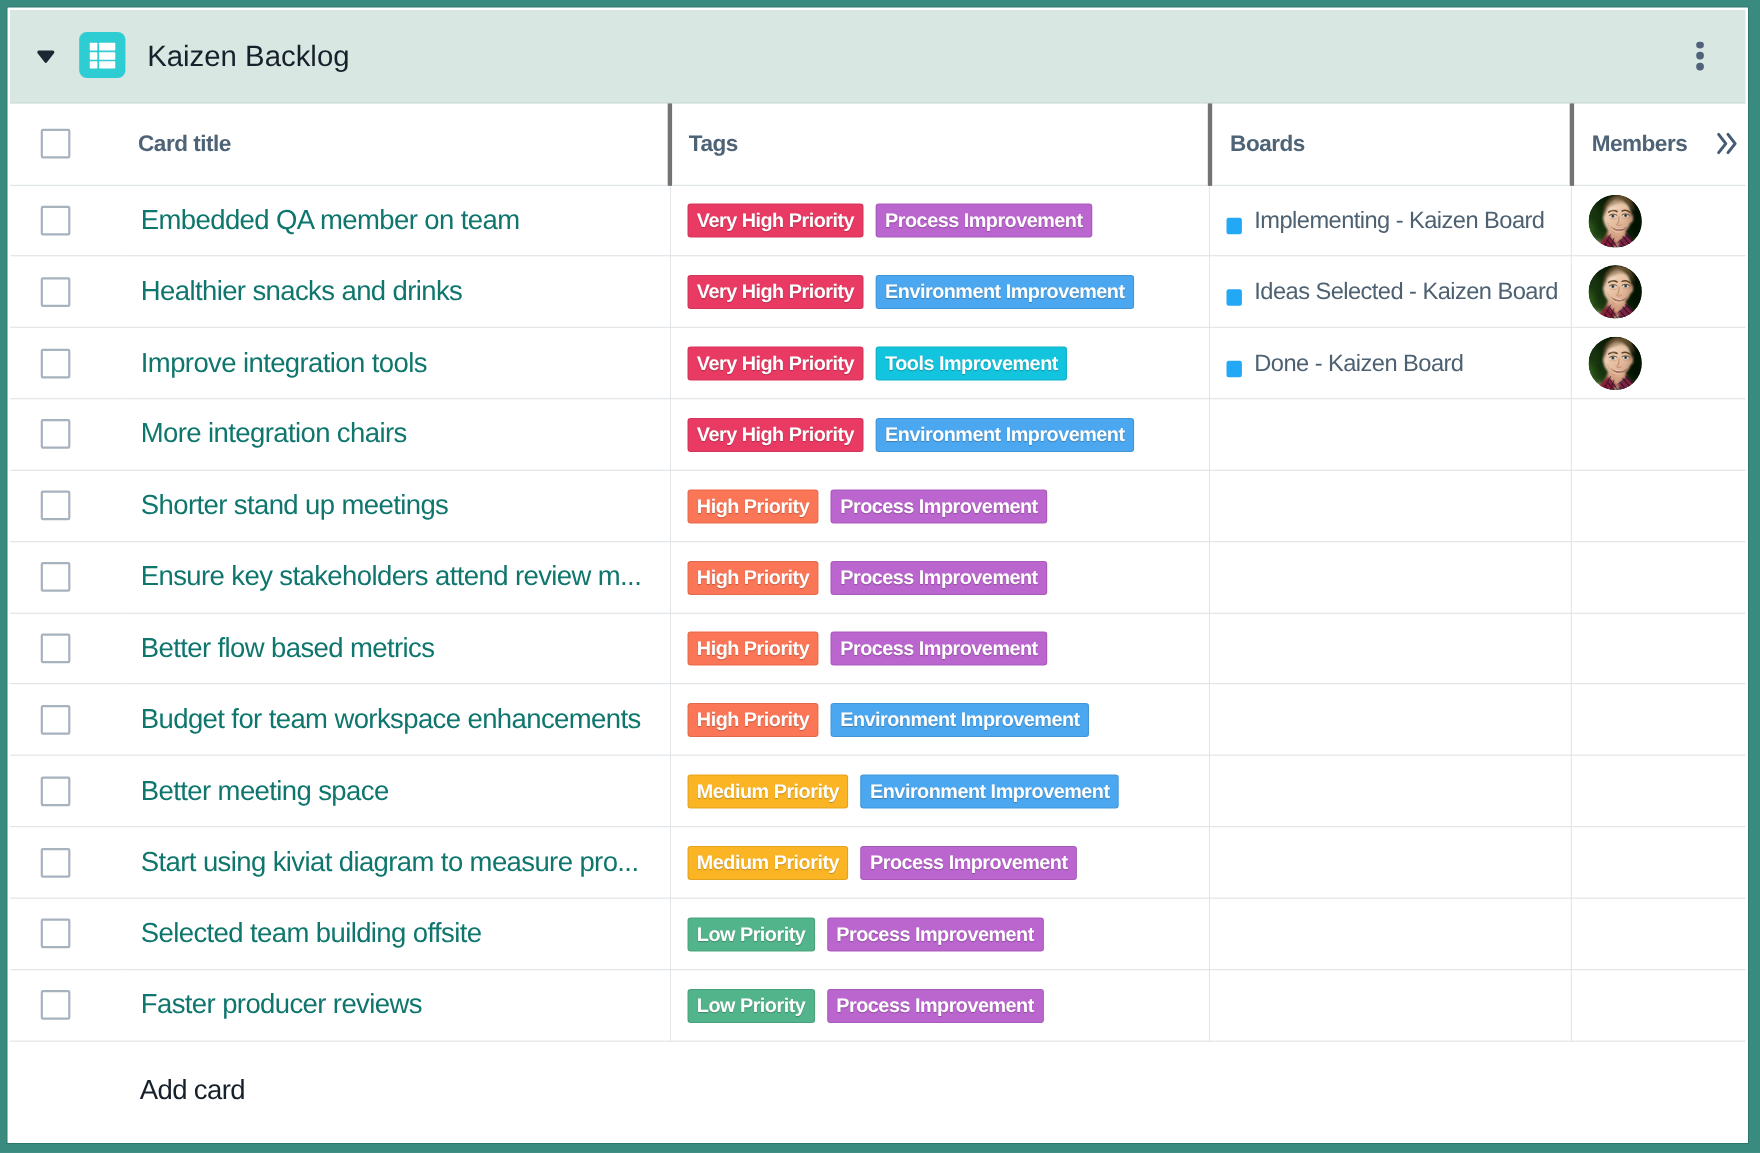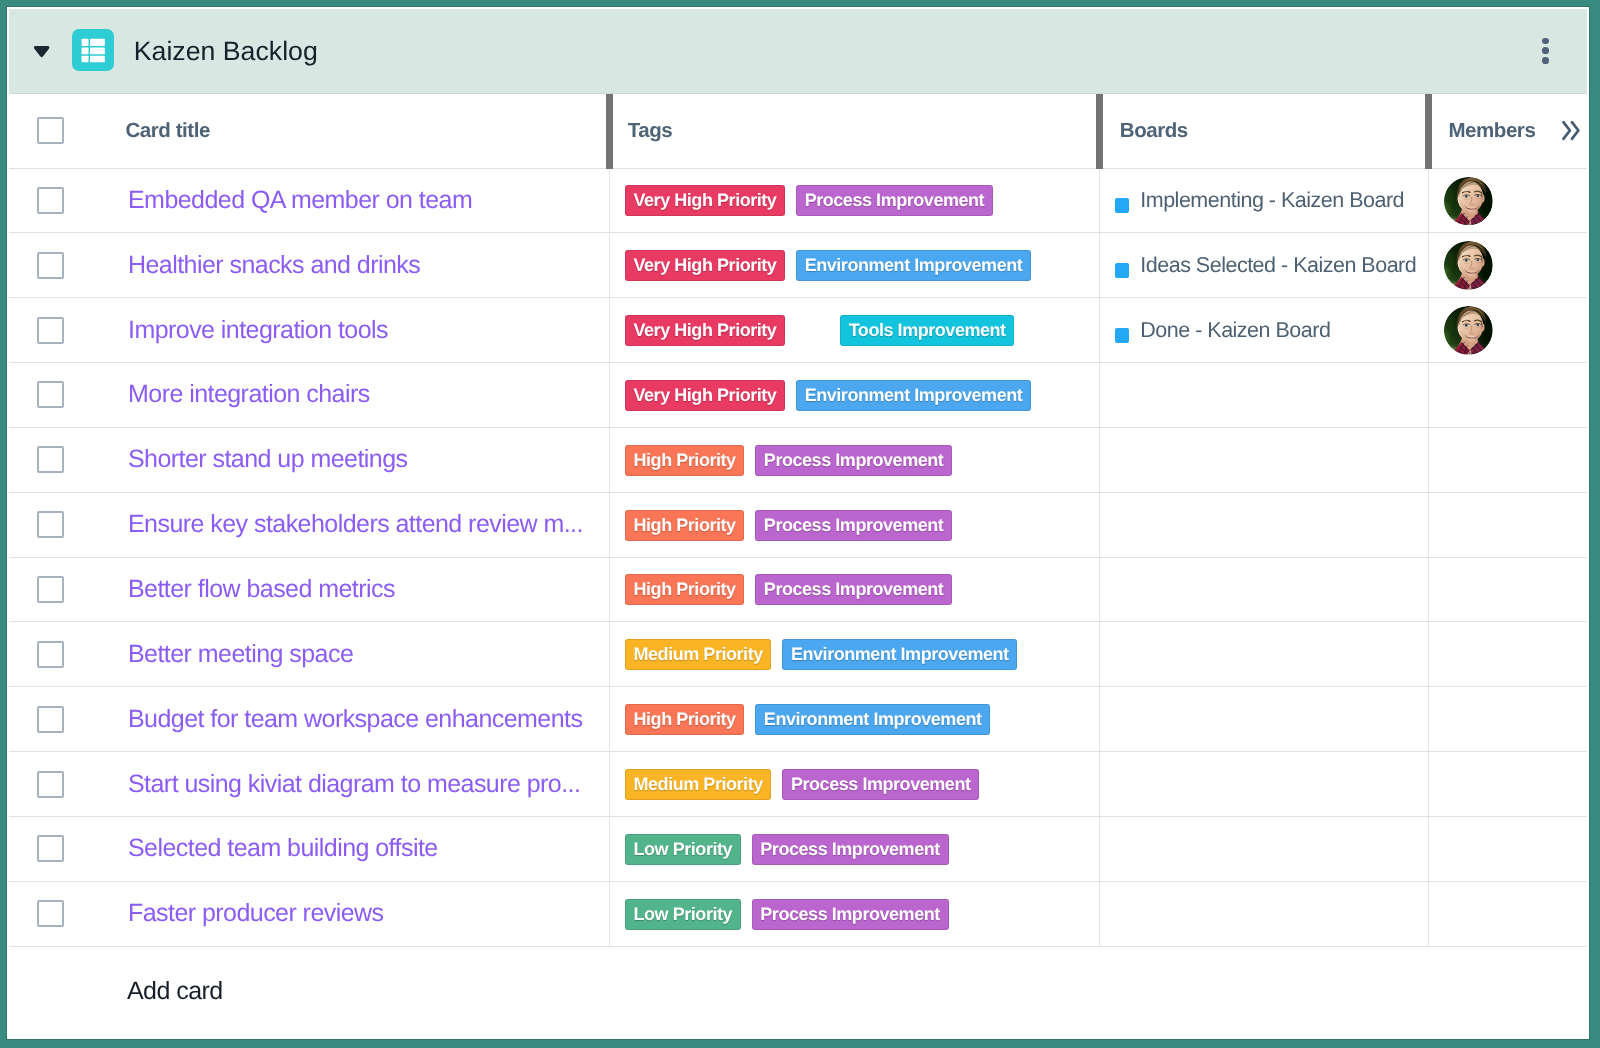--- a/index.html
+++ b/index.html
@@ -55,37 +55,37 @@
   .kdot { width: 6.7px; height: 6.7px; border-radius: 50%; background: #50627a;
           margin-bottom: 2.9px; }
 
   
   .tbl { position: absolute; top: 85px; left: 0; width: 1579px;
          border-collapse: collapse; table-layout: fixed; }
   .tbl th, .tbl td { padding: 0; text-align: left; vertical-align: middle; }
   .tbl thead th {
     height: 74px;
     border-bottom: 1px solid #dce1e5;
-    border-right: 7px solid #737373;
+    border-right: 4px solid #737373;
     font-size: 20.5px; font-weight: bold; color: #4e6376; letter-spacing: -0.45px;
     white-space: nowrap;
   }
   .tbl thead th.nb { border-right: none; }
   .tbl tbody td {
     height: 64.85px;
     border-bottom: 1px solid #dee3e7;
     border-right: 1px solid #e2e6ea;
   }
   .tbl tbody td.nb { border-right: none; }
   .tbl tbody tr.addrow td { border-bottom: none; border-right: none; height: 91px; }
 
   .cbwrap { padding-left: 28.3px; }
   .cb { width: 27px; height: 27px; border: 2px solid #a7b2bf;
         border-radius: 2px; background: #fff; }
-  .ctitle { padding-left: 16px; font-size: 25px; letter-spacing: -0.55px; color: #8b5cf6;
+  .ctitle { padding-left: 16px; font-size: 25px; letter-spacing: -0.55px; color: #0f766e;
             white-space: nowrap; overflow: hidden; }
   .thlab { padding-left: 13.5px; }
   .thlab.p15 { padding-left: 15px; }
   .thlab.p17 { padding-left: 16.6px; }
   .thlab.p16 { padding-left: 16px; }
 
   
   .tags { padding-left: 15.3px; padding-top: 1px; white-space: nowrap; font-size: 0; }
   .tag {
     display: inline-block; height: 31px; line-height: 31.5px;
@@ -446,21 +446,21 @@
         <tr>
           <td class="nb">
             <div class="cbwrap">
               <div class="cb"></div>
             </div>
           </td>
           <td>
             <div class="ctitle">Improve integration tools</div>
           </td>
           <td>
-            <div class="tags"><span class="tag" style="background: rgb(233, 58, 99);">Very High Priority</span><span class="tag" style="background: rgb(18, 196, 222); margin-left: 44px;">Tools Improvement</span></div>
+            <div class="tags"><span class="tag" style="background: rgb(233, 58, 99);">Very High Priority</span><span class="tag" style="background: rgb(18, 196, 222);">Tools Improvement</span></div>
           </td>
           <td>
             <div class="board">
               <span class="swatch" style="background:#23a8f5"></span>
               <span class="bname">Done - Kaizen Board</span>
             </div>
           </td>
           <td class="nb">
             <div class="memwrap">
               <div class="avatar">
@@ -634,39 +634,39 @@
           <td></td>
           <td class="nb"></td>
         </tr>
         <tr>
           <td class="nb">
             <div class="cbwrap">
               <div class="cb"></div>
             </div>
           </td>
           <td>
+            <div class="ctitle">Budget for team workspace enhancements</div>
+          </td>
+          <td>
+            <div class="tags"><span class="tag" style="background: rgb(251, 118, 86);">High Priority</span><span class="tag" style="background: rgb(75, 167, 239);">Environment Improvement</span></div>
+          </td>
+          <td></td>
+          <td class="nb"></td>
+        </tr>
+        <tr>
+          <td class="nb">
+            <div class="cbwrap">
+              <div class="cb"></div>
+            </div>
+          </td>
+          <td>
             <div class="ctitle">Better meeting space</div>
           </td>
           <td>
             <div class="tags"><span class="tag" style="background: rgb(251, 181, 36);">Medium Priority</span><span class="tag" style="background: rgb(75, 167, 239);">Environment Improvement</span></div>
-          </td>
-          <td></td>
-          <td class="nb"></td>
-        </tr>
-        <tr>
-          <td class="nb">
-            <div class="cbwrap">
-              <div class="cb"></div>
-            </div>
-          </td>
-          <td>
-            <div class="ctitle">Budget for team workspace enhancements</div>
-          </td>
-          <td>
-            <div class="tags"><span class="tag" style="background: rgb(251, 118, 86);">High Priority</span><span class="tag" style="background: rgb(75, 167, 239);">Environment Improvement</span></div>
           </td>
           <td></td>
           <td class="nb"></td>
         </tr>
         <tr>
           <td class="nb">
             <div class="cbwrap">
               <div class="cb"></div>
             </div>
           </td>

